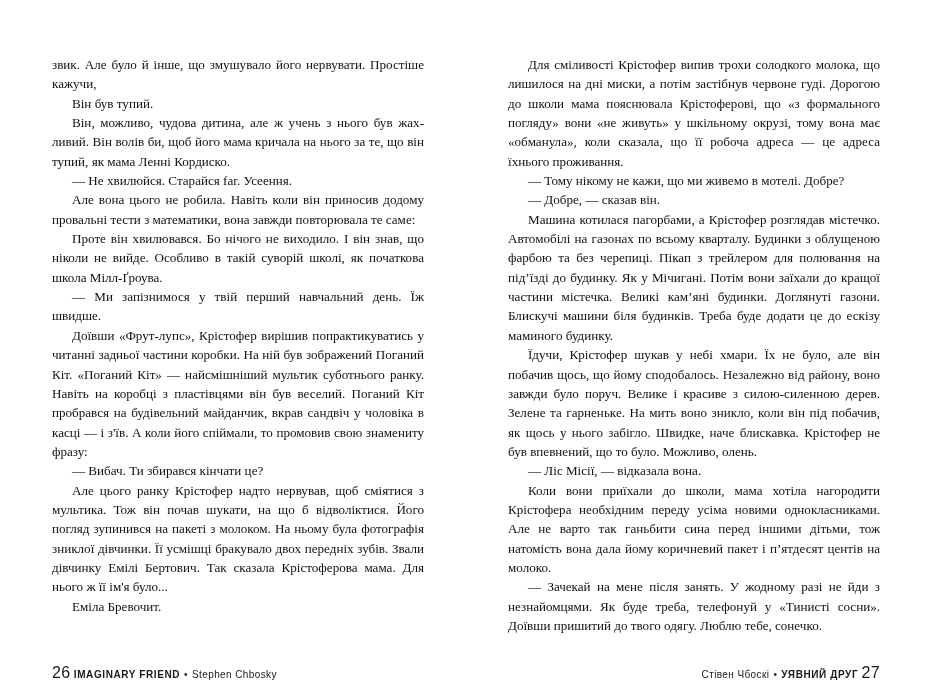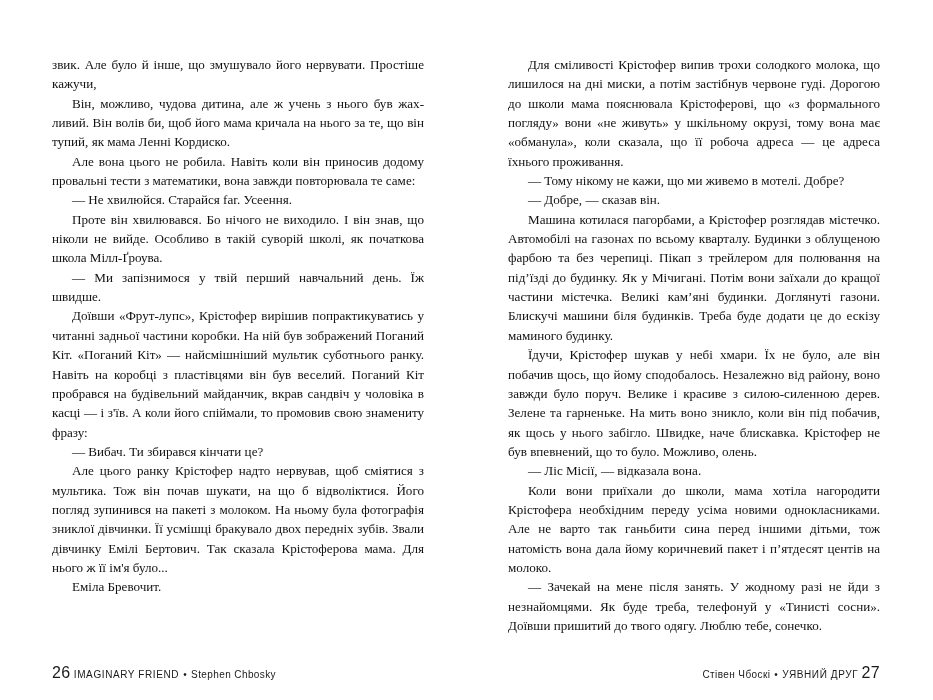--- a/index.html
+++ b/index.html
@@ -73,34 +73,35 @@
     font-family: "Liberation Sans", sans-serif;
   }
   .title-caps {
     font-variant: small-caps;
     letter-spacing: 0.6px;
   }
   .bullet-sep {
     padding: 0 4px;
   }
   .bold-title {
-    font-weight: normal;
+    font-weight: bold;
   }
 </style>
 </head>
 <body>
 
 <div class="spread">
 
   <div class="page page-left">
     <div class="column">
       <p class="noindent">звик. Але було й інше, що змушувало його нервувати. Прос­тіше кажучи,</p>
+      <p class="indent">Він був тупий.</p>
       <p class="indent">Він, можливо, чудова дитина, але ж учень з нього був жах­ливий. Він волів би, щоб його мама кричала на нього за те, що він тупий, як мама Ленні Кордиско.</p>
+      <p class="indent">— Не хвилюйся. Старайся far. Усеення.</p>
       <p class="indent">Але вона цього не робила. Навіть коли він приносив додому провальні тести з математики, вона завжди повторю­вала те саме:</p>
-      <p class="indent">— Не хвилюйся. Старайся far. Усеення.</p>
       <p class="indent">Проте він хвилювався. Бо нічого не виходило. І він знав, що ніколи не вийде. Особливо в такій суворій школі, як по­чаткова школа Мілл-Ґроува.</p>
       <p class="indent">— Ми запізнимося у твій перший навчальний день. Їж швидше.</p>
       <p class="indent">Доївши «Фрут-лупс», Крістофер вирішив попрактикува­тись у читанні задньої частини коробки. На ній був зображе­ний Поганий Кіт. «Поганий Кіт» — найсмішніший мультик суботнього ранку. Навіть на коробці з пластівцями він був веселий. Поганий Кіт пробрався на будівельний майданчик, вкрав сандвіч у чоловіка в касці — і з'їв. А коли його спій­мали, то промовив свою знамениту фразу:</p>
       <p class="indent">— Вибач. Ти збирався кінчати це?</p>
       <p class="indent">Але цього ранку Крістофер надто нервував, щоб сміятися з мультика. Тож він почав шукати, на що б відволіктися. Його погляд зупинився на пакеті з молоком. На ньому була фото­графія зниклої дівчинки. Її усмішці бракувало двох передніх зубів. Звали дівчинку Емілі Бертович. Так сказала Крістофе­рова мама. Для нього ж її ім'я було...</p>
       <p class="indent">Еміла Бревочит.</p>
     </div>
     <div class="footer footer-left">
       <span class="folio">26</span>
       <span class="title-caps bold-title">IMAGINARY FRIEND</span><span class="bullet-sep">•</span><span>Stephen Chbosky</span>

